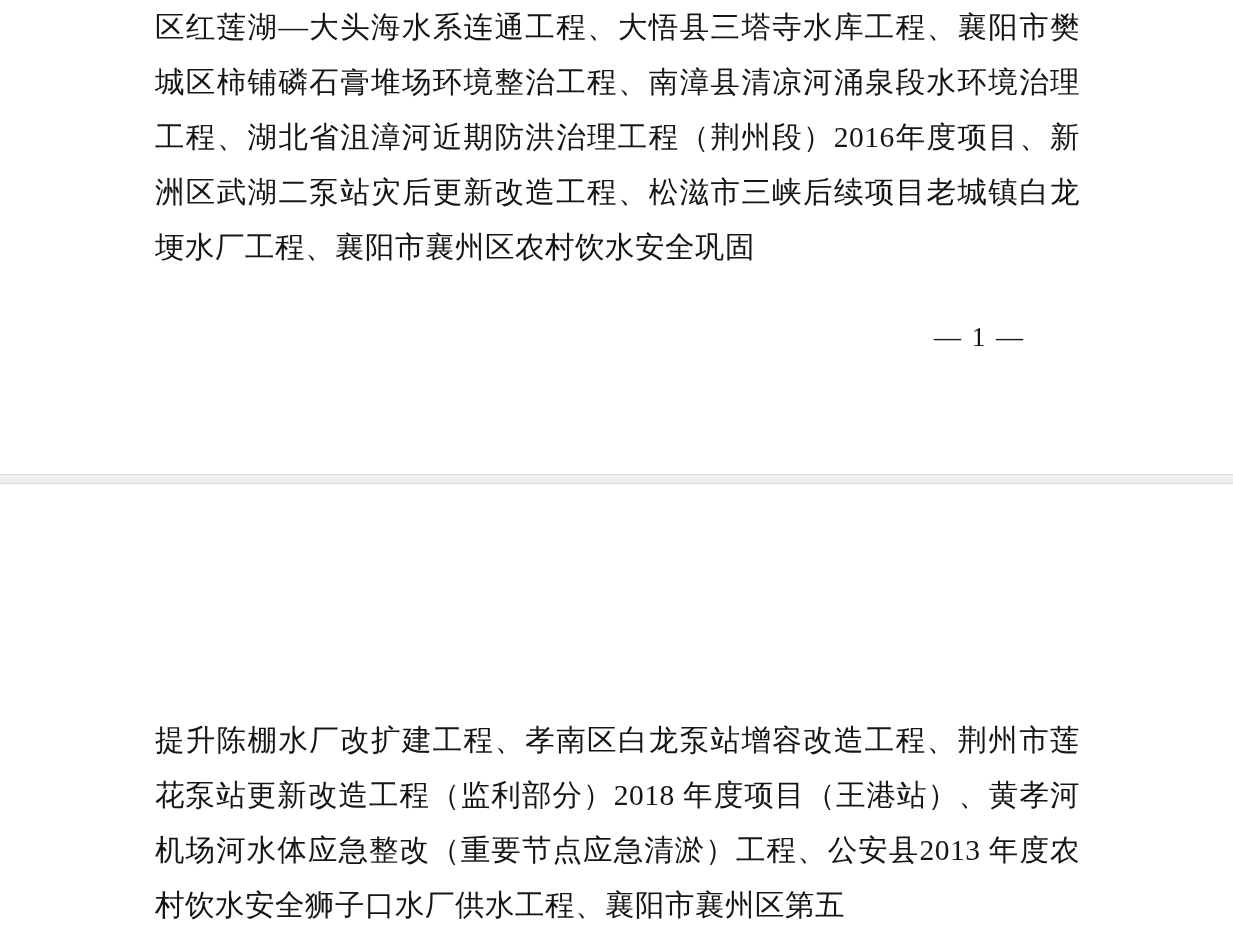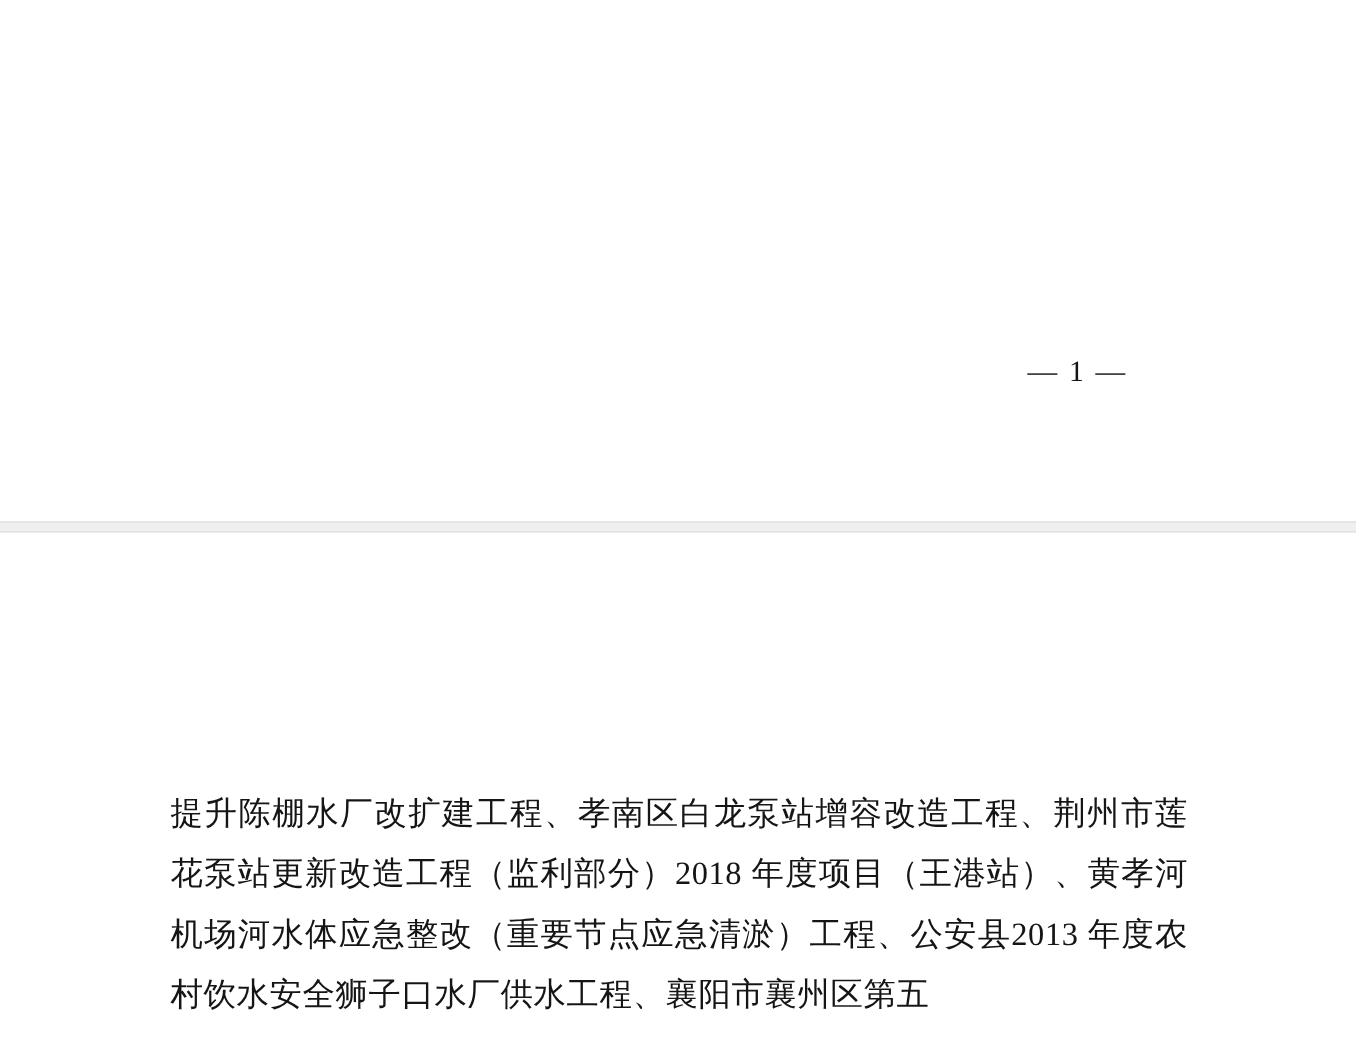--- a/index.html
+++ b/index.html
@@ -79,20 +79,23 @@
     padding-right: 55px;
     box-sizing: border-box;
   }
 </style>
 </head>
 <body>
 
 <div class="page-viewport">
 
   <div class="doc-page page-one">
+    <div class="body-text">
+      <p>区红莲湖—大头海水系连通工程、大悟县三塔寺水库工程、襄阳市樊城区柿铺磷石膏堆场环境整治工程、南漳县清凉河涌泉段水环境治理工程、湖北省沮漳河近期防洪治理工程（荆州段）2016年度项目、新洲区武湖二泵站灾后更新改造工程、松滋市三峡后续项目老城镇白龙埂水厂工程、襄阳市襄州区农村饮水安全巩固</p>
+    </div>
     <div class="page-number">— 1 —</div>
   </div>
 
   <div class="page-gap"></div>
 
   <div class="doc-page page-two">
     <div class="body-text">
       <p>提升陈棚水厂改扩建工程、孝南区白龙泵站增容改造工程、荆州市莲花泵站更新改造工程（监利部分）2018 年度项目（王港站）、黄孝河机场河水体应急整改（重要节点应急清淤）工程、公安县2013 年度农村饮水安全狮子口水厂供水工程、襄阳市襄州区第五</p>
     </div>
   </div>

